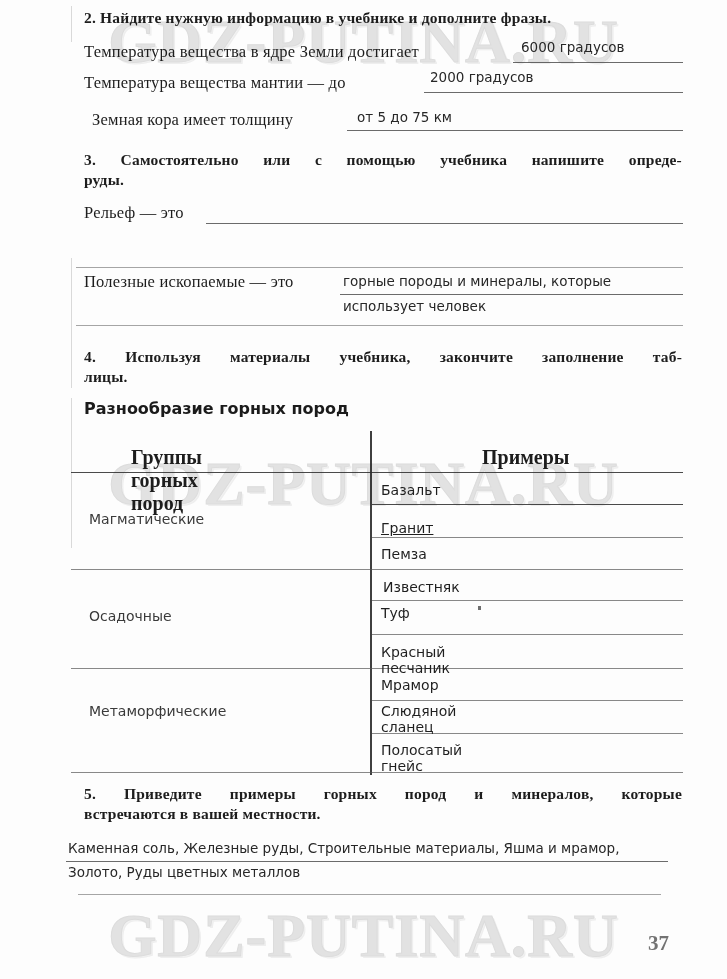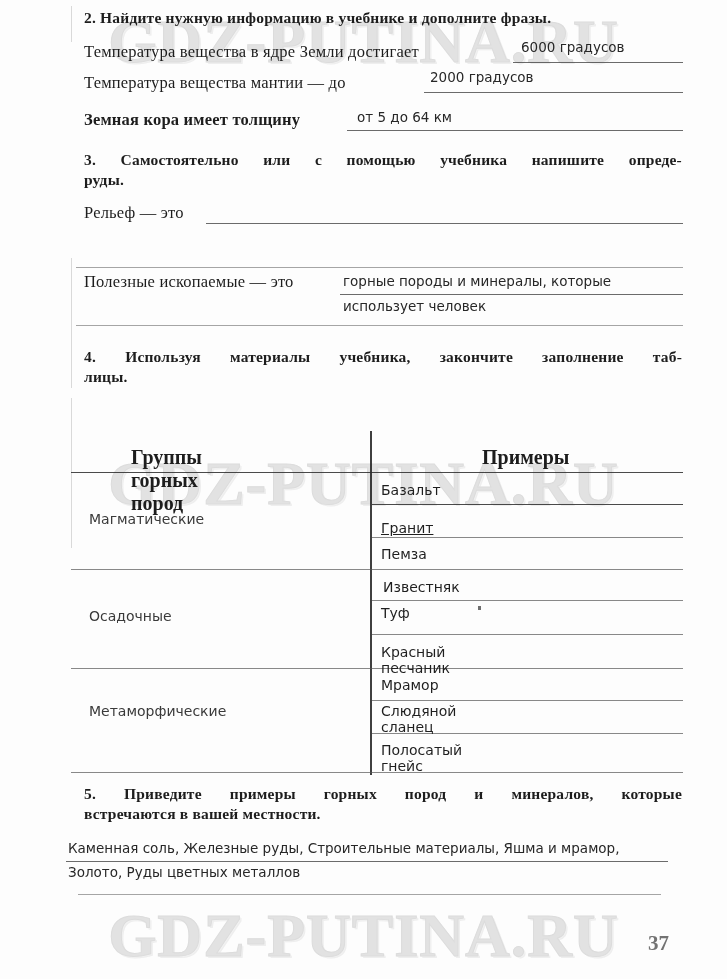--- a/index.html
+++ b/index.html
@@ -153,40 +153,41 @@
   <div class="printed q-head" style="left:84px; top:8px; width:596px;">2. Найдите нужную информацию в учебнике и дополните фразы.</div>
 
   <div class="printed norm" style="left:84px; top:42px;">Температура вещества в ядре Земли достигает</div>
   <div class="ans" style="left:521px; top:39px;">6000 градусов</div>
   <div class="rule" style="left:513px; top:62px; width:170px;"></div>
 
   <div class="printed norm" style="left:84px; top:73px;">Температура вещества мантии — до</div>
   <div class="ans" style="left:430px; top:69px;">2000 градусов</div>
   <div class="rule" style="left:424px; top:92px; width:259px;"></div>
 
-  <div class="printed norm" style="left:84px; top:110px;font-weight:bold;">Земная кора имеет толщину</div>
-  <div class="ans" style="left:357px; top:109px;">от 5 до 64 км</div>
+  <div class="printed norm" style="left:92px; top:110px;">Земная кора имеет толщину</div>
+  <div class="ans" style="left:357px; top:109px;">от 5 до 75 км</div>
   <div class="rule" style="left:347px; top:130px; width:336px;"></div>
 
   <div class="printed" style="left:84px; top:150px; width:598px; text-align:justify; text-align-last:justify;">3. Самостоятельно или с помощью учебника напишите опреде-</div>
   <div class="printed" style="left:84px; top:170px;">руды.</div>
 
   <div class="printed norm" style="left:84px; top:203px;">Рельеф — это</div>
   <div class="rule" style="left:206px; top:223px; width:477px;"></div>
   <div class="rule light" style="left:76px; top:267px; width:607px;"></div>
 
   <div class="printed norm" style="left:84px; top:272px;">Полезные ископаемые — это</div>
   <div class="ans" style="left:343px; top:273px;">горные породы и минералы, которые</div>
   <div class="rule" style="left:340px; top:294px; width:343px;"></div>
   <div class="ans" style="left:343px; top:298px;">использует человек</div>
   <div class="rule light" style="left:76px; top:325px; width:607px;"></div>
 
   <div class="printed" style="left:84px; top:347px; width:598px; text-align:justify; text-align-last:justify;">4. Используя материалы учебника, закончите заполнение таб-</div>
   <div class="printed" style="left:84px; top:367px;">лицы.</div>
 
+  <div style="position:absolute; left:84px; top:399px; font-family:'DejaVu Sans',sans-serif; font-weight:bold; font-size:16px; color:#1b1b1b;">Разнообразие горных пород</div>
 
   <div id="rock-table">
 
     <div class="th" style="left:131px; top:446px;">Группы горных пород</div>
     <div class="th" style="left:482px; top:446px;">Примеры</div>
 
     <div class="tline v" style="left:370px; top:431px; height:344px;"></div>
 
     <div class="tline h" style="left:71px;  top:472px; width:612px;"></div>
     <div class="tline h" style="left:372px; top:504px; width:311px;"></div>

